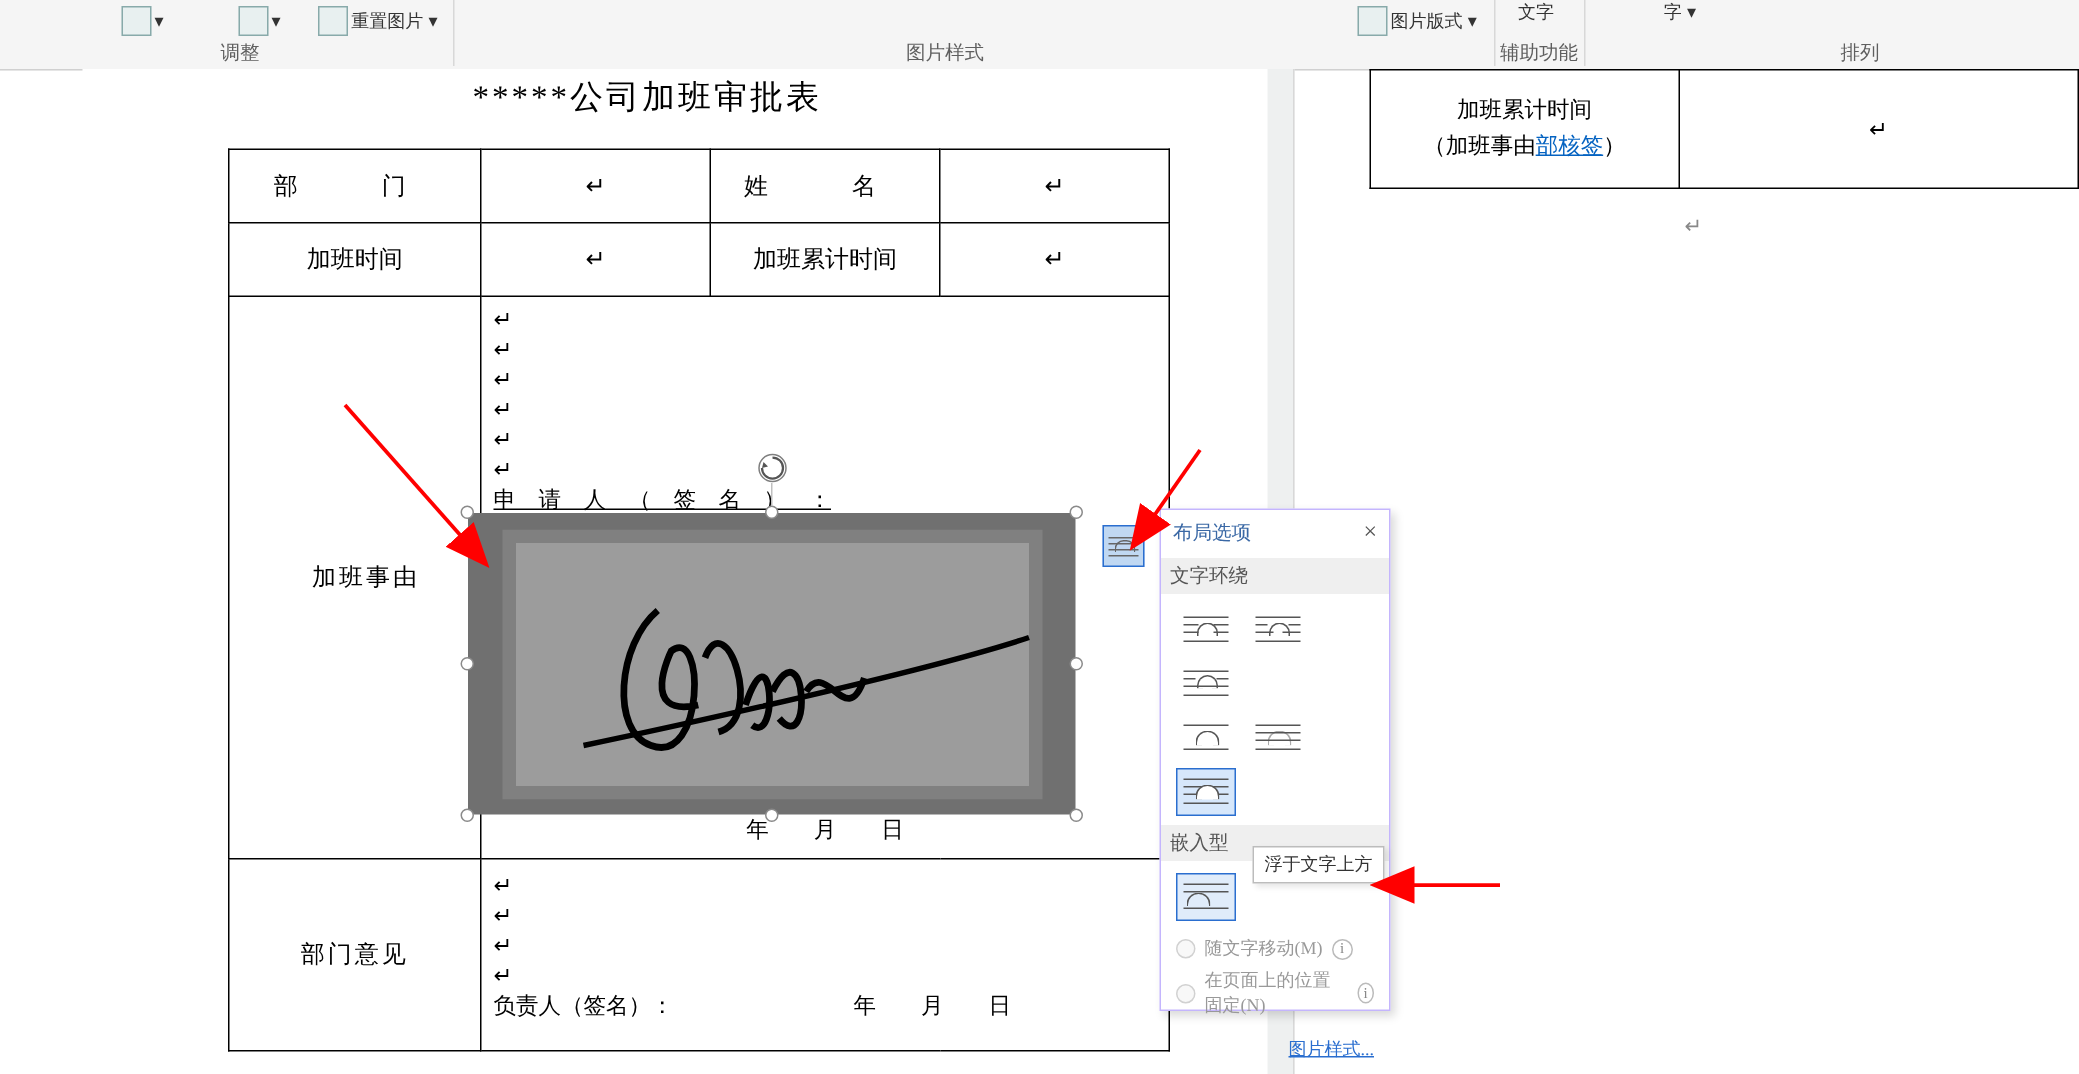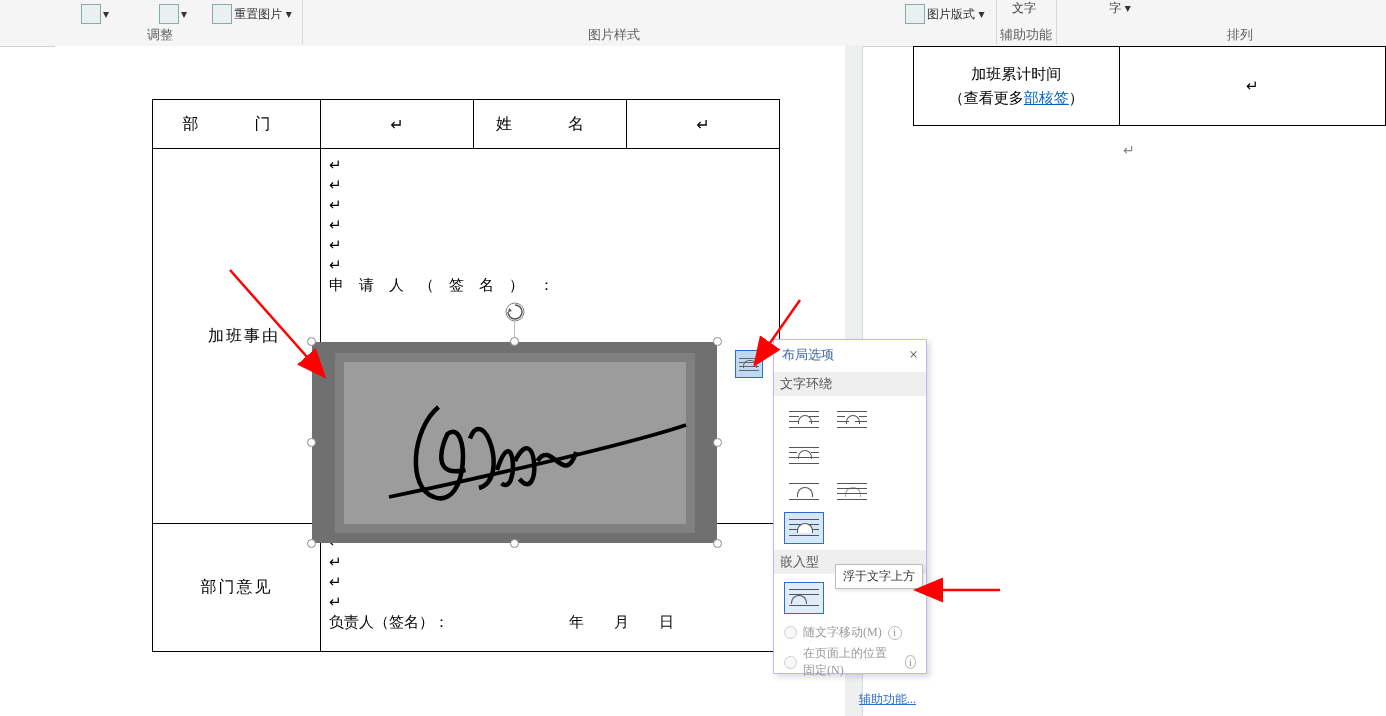--- a/index.html
+++ b/index.html
@@ -69,52 +69,59 @@
 </style>
 </head>
 <body>
 
 <div class="ribbon">
   <div class="ribbtn" style="left:60px; width:70px; top:4px;"><span class="ico"></span><span class="lbl">▾</span></div>
   <div class="ribbtn" style="left:138px; width:70px; top:4px;"><span class="ico"></span><span class="lbl">▾</span></div>
   <div class="ribbtn" style="left:212px; width:80px; top:4px;"><span class="ico"></span><span class="lbl">重置图片</span> <span class="lbl">▾</span></div>
   <div class="rib-group-label" style="left:70px; width:180px;">调整</div>
   <div class="vrule" style="left:302px;"></div>
-  <div class="rib-group-label" style="left:524px; width:180px;">图片样式</div>
+  <div class="rib-group-label" style="left:540px; width:180px;">图片样式</div>
   <div class="ribbtn" style="left:905px; top:4px;"><span class="ico"></span><span class="lbl">图片版式</span> <span class="lbl">▾</span></div>
   <div class="vrule" style="left:996px;"></div>
   <div class="ribbtn" style="left:1004px; top:0px; width:40px;"><span class="lbl">文字</span></div>
   <div class="rib-group-label" style="left:996px; width:60px;">辅助功能</div>
   <div class="vrule" style="left:1056px;"></div>
   <div class="ribbtn" style="left:1100px; top:0px; width:40px;"><span class="lbl">字</span> <span class="lbl">▾</span></div>
   <div class="rib-group-label" style="left:1200px; width:80px;">排列</div>
 </div>
 
 <div class="gap"></div>
 
 <div class="page1">
+  <div class="title">*****公司加班审批表</div>
 
   <table class="tbl t1">
     <tbody>
         <tr>
       <td class="c-lab-top">部　门</td>
       <td class="c-val">↵</td>
       <td class="c-lab-top">姓　名</td>
       <td class="c-val">↵</td>
     </tr>
+    <tr>
+      <td class="c-lab2">加班时间</td>
+      <td class="c-val">↵</td>
+      <td class="c-lab2">加班累计时间</td>
+      <td class="c-val">↵</td>
+    </tr>
     <tr class="r-reason">
       <td class="c-lab">加班事由</td>
       <td colspan="3" class="c-reason-cell">
         <p class="para">↵</p>
             <p class="para">↵</p>
             <p class="para">↵</p>
             <p class="para">↵</p>
             <p class="para">↵</p>
             <p class="para">↵</p>
-        <p class="para" style="text-align:justify;"><span>申　请　人　（　签　名　）　：</span></p>
+        <p class="para" style="text-align:justify;text-decoration:underline;"><span>申　请　人　（　签　名　）　：</span></p>
         <div style="height:200px;"></div>
         <p class="para" style="text-align:center;"><span>年　　月　　日</span></p>
       </td>
     </tr>
     <tr class="r-opinion">
       <td class="c-lab">部门意见</td>
       <td colspan="3" class="c-op-cell">
         <p class="para">↵</p>
             <p class="para">↵</p>
             <p class="para">↵</p>
@@ -246,31 +253,31 @@
           <input type="radio" disabled="" style="">
           <span>随文字移动(M)</span> 
           <span style="border:1px solid #bbb;border-radius:50%;width:12px;height:12px;display:inline-flex;align-items:center;justify-content:center;font-size:10px;color:#888;">i</span>
         </label>
       <label class="radio-row">
           <input type="radio" disabled="" style="">
           <span>在页面上的位置固定(N)</span> 
           <span style="border:1px solid #bbb;border-radius:50%;width:12px;height:12px;display:inline-flex;align-items:center;justify-content:center;font-size:10px;color:#888;">i</span>
         </label>
     </div>
-    <div class="more"><a>辅助功能...</a></div>
+    <div class="more"><a>图片样式...</a></div>
   </div>
 </div>
 
 <div class="page2">
   <table class="tbl2">
     <tbody>
         <tr>
       <td class="left-cell">
         <span>加班累计时间</span><br>
-        <span>（查看更多</span><a>部核签</a><span>）</span>
+        <span>（加班事由</span><a>部核签</a><span>）</span>
       </td>
       <td class="right-cell">↵</td>
     </tr>
   </tbody>
     </table>
   <div style="position:absolute;left:210px;top:96px;font-family:SimSun;color:#888;">↵</div>
 </div>
 
 <div class="tooltip">浮于文字上方</div>
 

